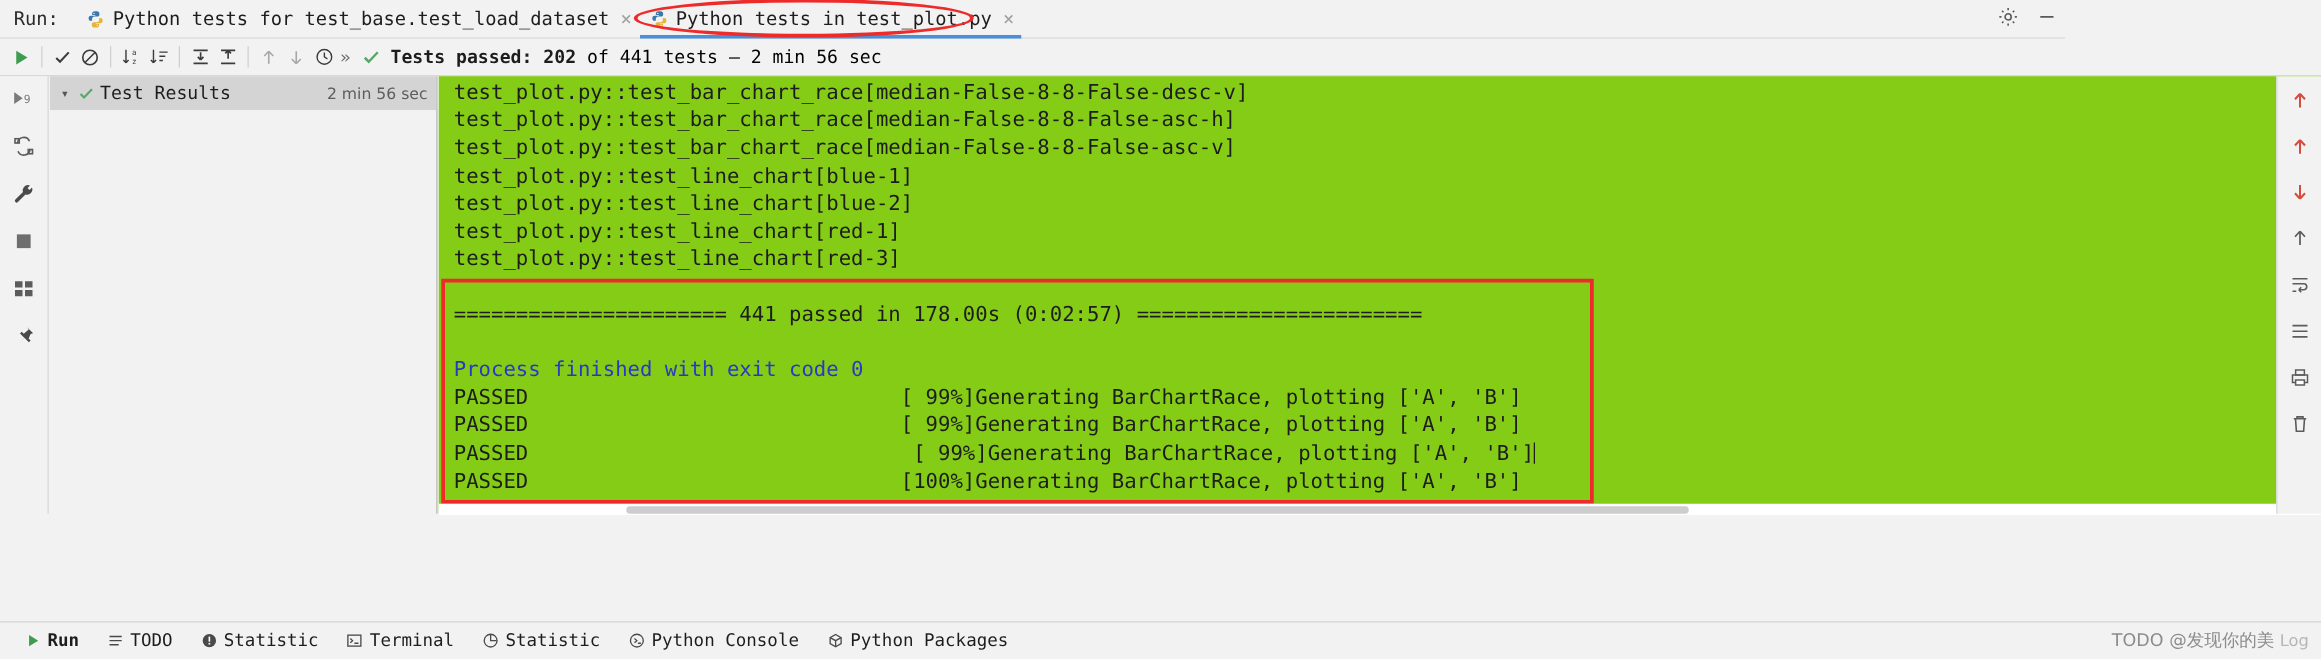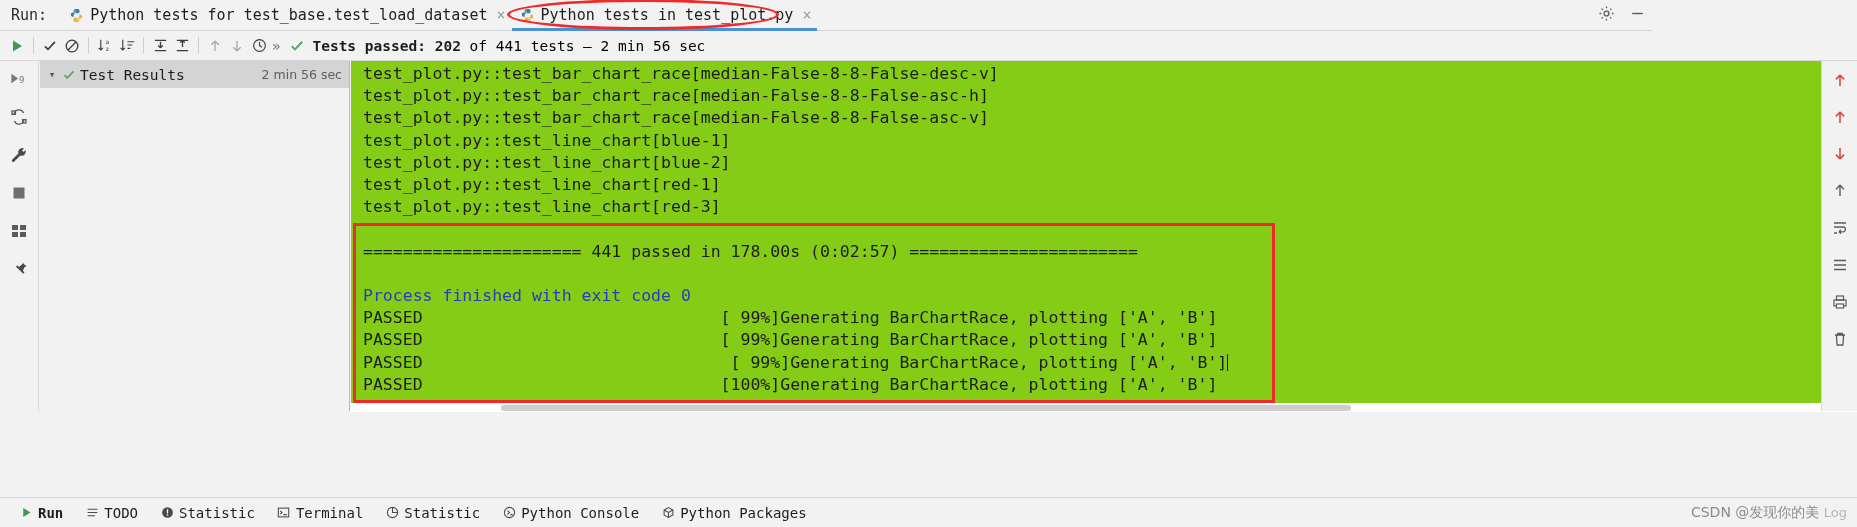--- a/index.html
+++ b/index.html
@@ -453,16 +453,16 @@
     <div class="sb-item">
       <span class="sb-ico">
         <svg width="13" height="13" viewBox="0 0 16 16" fill="none" stroke="#4a4a4a" stroke-width="1.3">
             <path d="M8 2l5.4 3v6L8 14l-5.4-3V5z"></path>
             <path d="M2.6 5L8 8l5.4-3M8 8v6"></path>
           </svg>
       </span>
       <span class="lbl">Python Packages</span>
     </div>
 
-    <div class="watermark"><span>CSDN @发现你的美</span> <span class="wm-sub">Log</span></div>
+    <div class="watermark"><span>TODO @发现你的美</span> <span class="wm-sub">Log</span></div>
   </div>
 
 </div>
 
 </body></html>

